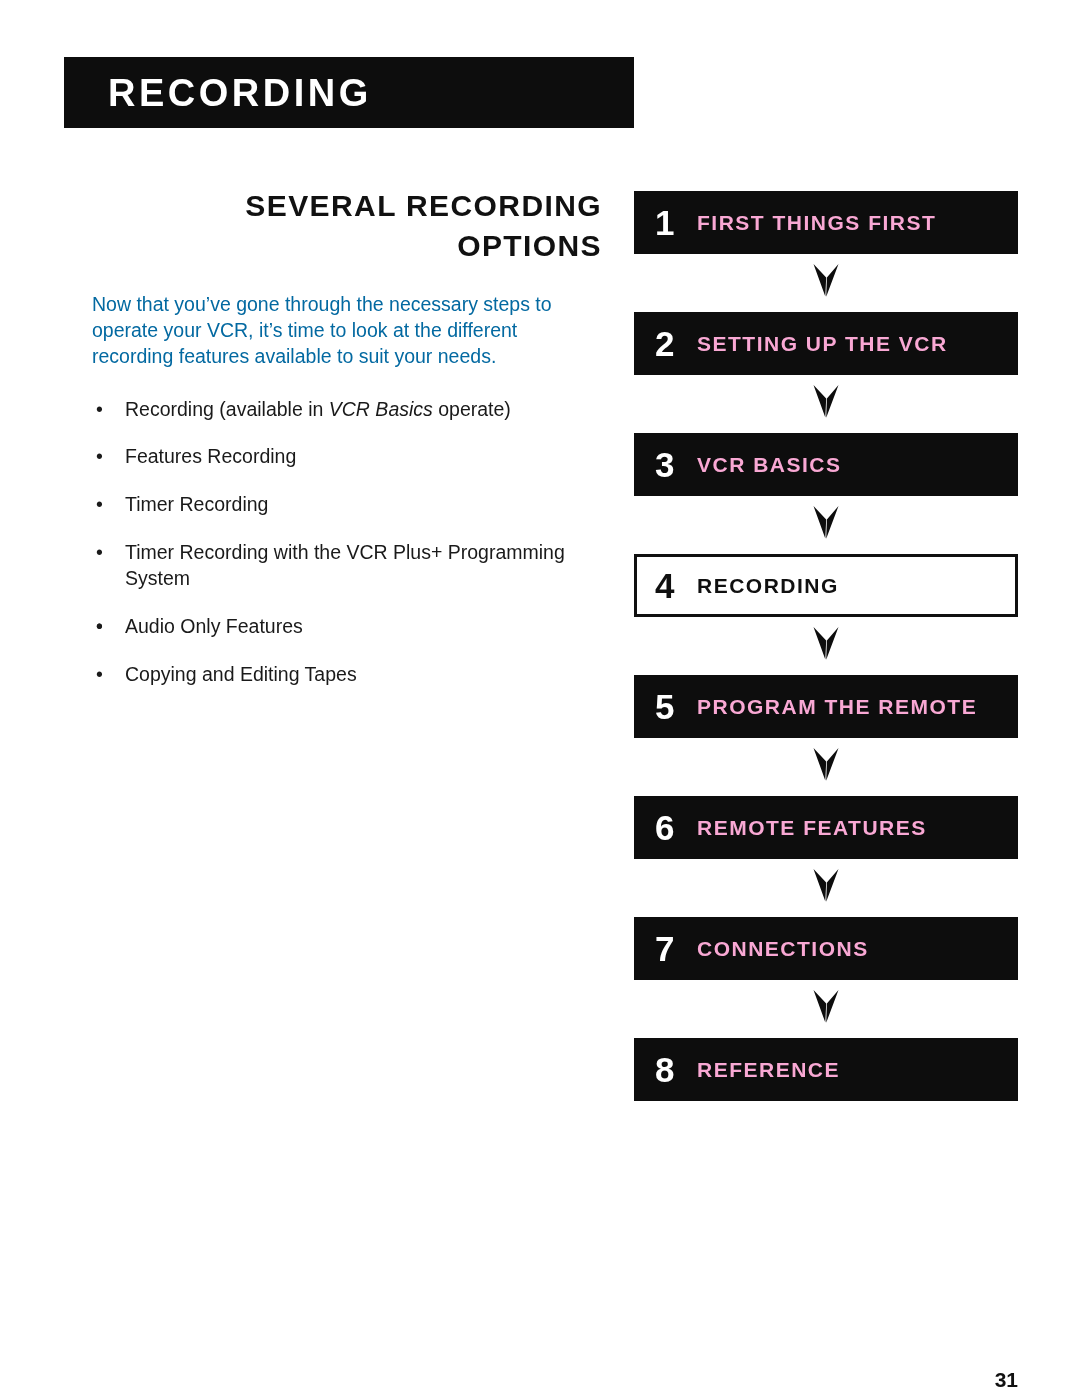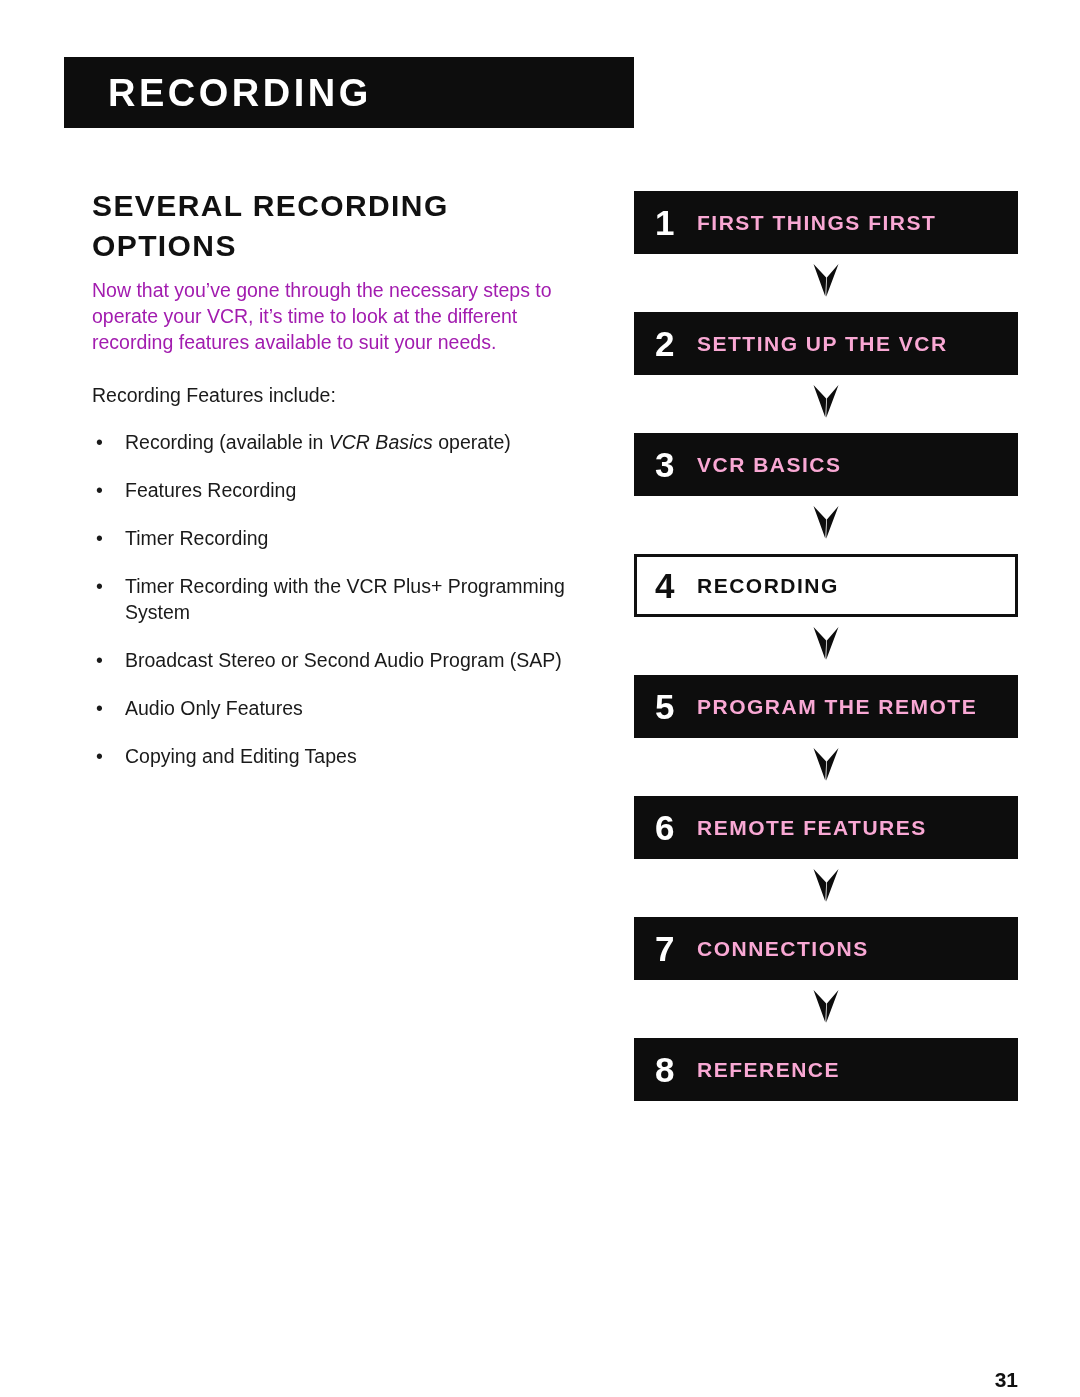--- a/index.html
+++ b/index.html
@@ -43,28 +43,29 @@
     left: 92px;
     top: 186px;
     width: 510px;
   }
   #section-heading {
     font-size: 30px;
     font-weight: bold;
     letter-spacing: 1.4px;
     line-height: 1.33;
     color: #111111;
-    margin: 0 0 12px 0;
+    margin: 0 0 26px 0;
     text-transform: uppercase;
+    text-align: right;
   }
   #intro-paragraph {
     font-size: 19.5px;
     line-height: 1.33;
     margin: 0 0 27px 0;
-    color: #a21caf;
+    color: #0369a1;
   }
   #features-lead {
     font-size: 19.5px;
     line-height: 1.33;
     margin: 0 0 22px 0;
     color: #1a1a1a;
   }
   #features-list {
     list-style: none;
     margin: 0;
@@ -159,28 +160,27 @@
 <div id="header-banner">
   <div class="banner-text">RECORDING</div>
 </div>
 
 <div id="left-column">
 
   <h1 id="section-heading">SEVERAL RECORDING OPTIONS</h1>
 
   <p id="intro-paragraph">Now that you’ve gone through the necessary steps to operate your VCR, it’s time to look at the different recording features available to suit your needs.</p>
 
-  <p id="features-lead">Recording Features include:</p>
 
   <ul id="features-list">
       <li><span class="bullet-dot">•</span><span><span>Recording (available in </span><span class="emphasis">VCR Basics</span><span> operate)</span></span></li>
       <li><span class="bullet-dot">•</span><span><span>Features Recording</span></span></li>
       <li><span class="bullet-dot">•</span><span><span>Timer Recording</span></span></li>
       <li><span class="bullet-dot">•</span><span><span>Timer Recording with the VCR Plus+ Programming System</span></span></li>
-      <li><span class="bullet-dot">•</span><span><span>Broadcast Stereo or Second Audio Program (SAP)</span></span></li>
+      <li><span class="bullet-dot">•</span></li>
       <li><span class="bullet-dot">•</span><span><span>Audio Only Features</span></span></li>
       <li><span class="bullet-dot">•</span><span><span>Copying and Editing Tapes</span></span></li>
     </ul>
 
 </div>
 
 <div id="flowchart">
     <div class="flow-step">
       <span class="step-number">1</span>
       <span class="step-label">FIRST THINGS FIRST</span>

